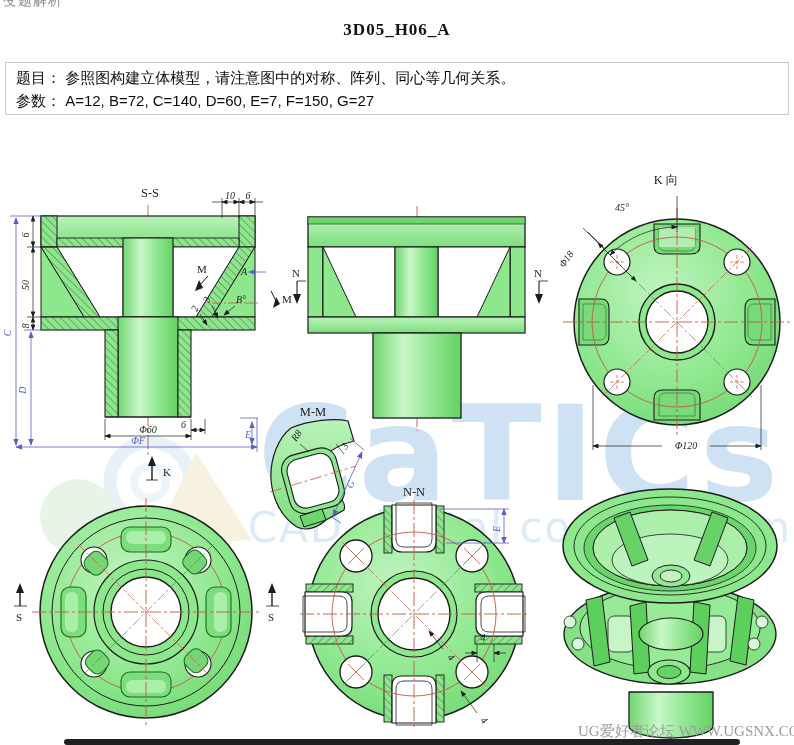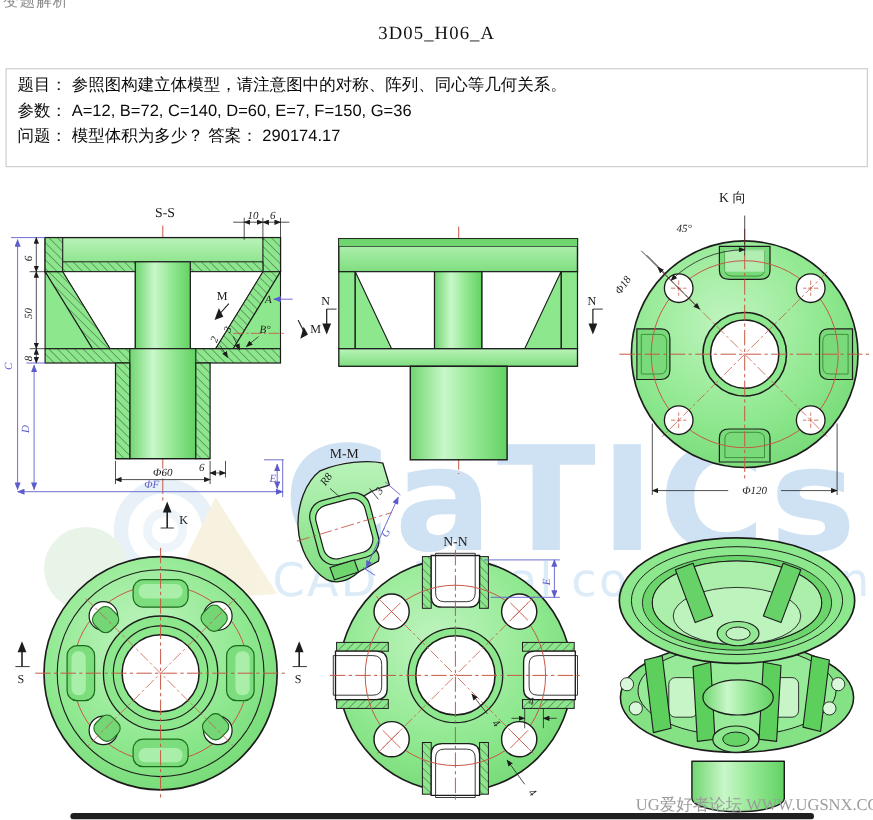--- a/index.html
+++ b/index.html
@@ -1,23 +1,23 @@
 <!DOCTYPE html>
 <html><head>
 <meta charset="utf-8">
 <style>
   html,body{margin:0;padding:0;background:#fff;}
   body{width:794px;height:745px;position:relative;overflow:hidden;
        font-family:"Liberation Sans","DejaVu Sans",sans-serif;}
   .corner{position:absolute;top:-8px;left:3px;font-size:14px;color:#8a8a8a;letter-spacing:1px;}
   .title{position:absolute;top:20px;left:0;width:100%;text-align:center;
-         font-family:"Liberation Serif","DejaVu Serif",serif;font-weight:normal;
+         font-family:"Liberation Serif","DejaVu Serif",serif;font-weight:bold;
          font-size:17px;color:#111;letter-spacing:1px;}
   .infobox{position:absolute;left:5px;top:62px;width:762px;border:1px solid #c9c9c9;
-           padding:3px 10px 16px 10px;font-size:15px;line-height:23px;color:#0a0a0a;}
+           padding:3px 10px 2px 10px;font-size:15px;line-height:23px;color:#0a0a0a;}
   .infobox p{margin:0;}
   .drawing{position:absolute;left:0;top:160px;}
   .credit{position:absolute;left:578px;top:722px;font-size:15px;color:#9b9b9b;
           font-family:"Liberation Serif","DejaVu Serif",serif;white-space:nowrap;}
   .bottombar{position:absolute;left:64px;top:739px;width:676px;height:6px;
              background:#202022;border-radius:3px;}
   svg text{user-select:none;}
   .dim{font:italic 10px "Liberation Serif",serif;fill:#1c1c1c;}
   .dimb{fill:#5c5ccc;}
   .vlabel{font:12.5px "Liberation Serif",serif;fill:#1c1c1c;}
@@ -26,22 +26,21 @@
   .wm2{font:42px "DejaVu Sans",sans-serif;fill:#dcebf8;letter-spacing:2px;}
 </style>
 </head>
 <body>
 
 <div class="corner">变题解析</div>
 <div class="title">3D05_H06_A</div>
 
 <div class="infobox">
   <p>题目：  参照图构建立体模型，请注意图中的对称、阵列、同心等几何关系。</p>
-  <p>参数：  A=12, B=72, C=140, D=60, E=7, F=150, G=36</p>
-  <p>问题：  模型体积为多少？   答案：  290174.17</p>
+  <p>参数：  A=12, B=72, C=140, D=60, E=7, F=150, G=27</p>
 </div>
 
 <svg class="drawing" width="794" height="585" viewBox="0 160 794 585" xmlns="http://www.w3.org/2000/svg">
   <defs>
     <pattern id="hg" width="5.5" height="5.5" patternUnits="userSpaceOnUse" patternTransform="rotate(45)">
       <rect width="5.5" height="5.5" fill="#8ce78c"></rect>
       <line x1="0" y1="0" x2="5.5" y2="0" stroke="#2d2d2d" stroke-width="0.7"></line>
     </pattern>
     <linearGradient id="gG" x1="0" y1="0" x2="0" y2="1">
       <stop offset="0" stop-color="#b9f3b9"></stop>

